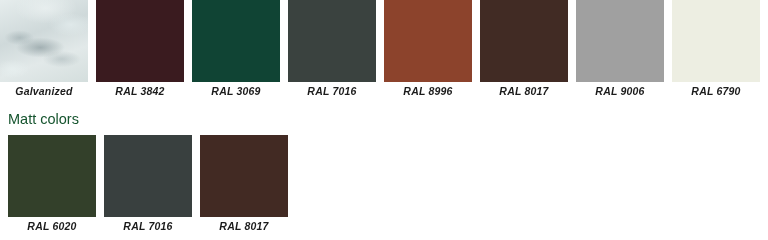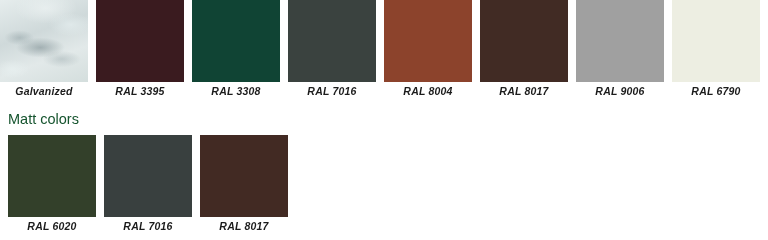--- a/index.html
+++ b/index.html
@@ -80,33 +80,33 @@
 </head>
 <body>
 
 <div class="swatch-row" id="glossy-row">
     <div class="swatch-cell">
       <div class="swatch-chip chip-galvanized"></div>
       <div class="swatch-label">Galvanized</div>
     </div>
     <div class="swatch-cell">
       <div class="swatch-chip" style="background-color: rgb(58, 27, 31);"></div>
-      <div class="swatch-label">RAL 3395</div>
+      <div class="swatch-label">RAL 3842</div>
     </div>
     <div class="swatch-cell">
       <div class="swatch-chip" style="background-color: rgb(16, 68, 52);"></div>
-      <div class="swatch-label">RAL 3308</div>
+      <div class="swatch-label">RAL 3069</div>
     </div>
     <div class="swatch-cell">
       <div class="swatch-chip" style="background-color: rgb(58, 66, 63);"></div>
       <div class="swatch-label">RAL 7016</div>
     </div>
     <div class="swatch-cell">
       <div class="swatch-chip" style="background-color: rgb(140, 67, 44);"></div>
-      <div class="swatch-label">RAL 8004</div>
+      <div class="swatch-label">RAL 8996</div>
     </div>
     <div class="swatch-cell">
       <div class="swatch-chip" style="background-color: rgb(65, 43, 36);"></div>
       <div class="swatch-label">RAL 8017</div>
     </div>
     <div class="swatch-cell">
       <div class="swatch-chip" style="background-color: rgb(160, 160, 160);"></div>
       <div class="swatch-label">RAL 9006</div>
     </div>
     <div class="swatch-cell">

